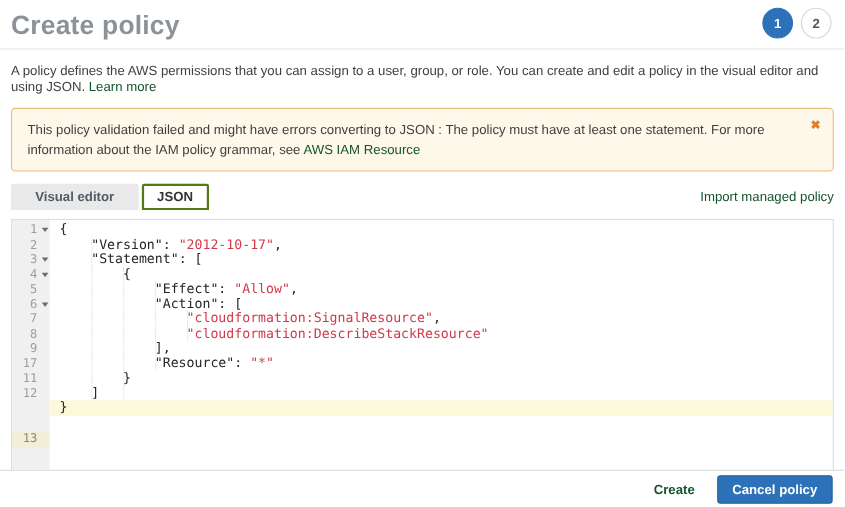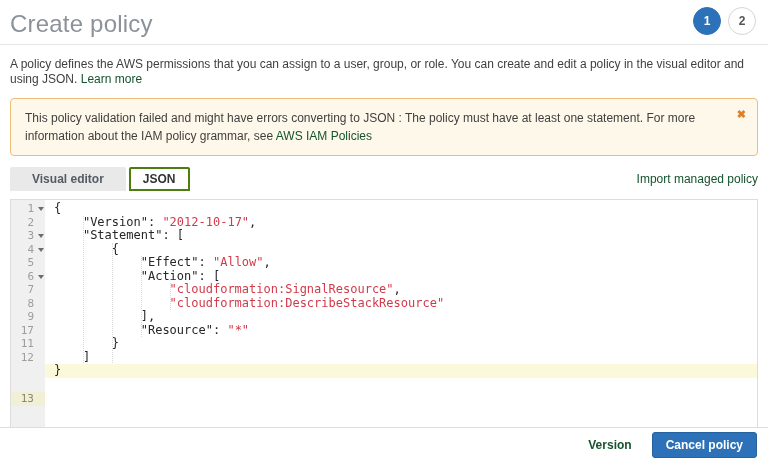--- a/index.html
+++ b/index.html
@@ -1,20 +1,20 @@
 <!DOCTYPE html>
 <html><head>
 <meta charset="utf-8">
 <style>
   html,body{margin:0;padding:0;background:#fff;}
   .page{position:relative;width:768px;height:461px;background:#fff;overflow:hidden;
         font-family:"Liberation Sans",sans-serif;color:#333;}
   
   .header{position:relative;padding:10px 14px 0 10px;height:34px;}
-  .page-title{margin:0;font-size:24px;font-weight:400;color:#8c9299;letter-spacing:.2px;}
+  .page-title{margin:0;font-size:24px;font-weight:700;color:#8c9299;letter-spacing:.2px;}
   .steps{position:absolute;right:12px;top:7px;display:flex;gap:7px;}
   .step{width:26px;height:26px;border-radius:50%;display:flex;align-items:center;justify-content:center;
         font-size:12px;font-weight:bold;background:#fff;border:1px solid #d5d5d5;color:#555;}
   .step.active{background:#2d72b8;border-color:#2d72b8;color:#fff;}
   .rule{border-top:1px solid #e6e6e6;margin:0;}
   
   .intro{margin:12px 10px 0 10px;font-size:12px;line-height:15px;color:#3f3f3f;}
   a{color:#14532d;text-decoration:none;cursor:pointer;}
   
   .banner{position:relative;margin:11px 10px 0 10px;background:#fdf8e9;border:1px solid #edbb7a;
@@ -62,21 +62,21 @@
         <div class="step">2</div>
       </div>
   </div>
   <div class="rule"></div>
 
   <p class="intro"><span>A policy defines the AWS permissions that you can assign to a user, group, or role. You can create and edit a policy in the visual editor and using JSON.</span>
     <a>Learn more</a></p>
 
   <div class="banner">
     <span class="banner-close">✖</span>
-    <span>This policy validation failed and might have errors converting to JSON : The policy must have at least one statement. For more information about the IAM policy grammar, see </span><a>AWS IAM Policies</a>
+    <span>This policy validation failed and might have errors converting to JSON : The policy must have at least one statement. For more information about the IAM policy grammar, see </span><a>AWS IAM Resource</a>
   </div>
 
   <div class="tabrow">
     <div class="tab inactive">Visual editor</div>
     <div class="tab active">JSON</div>
     <a class="import">Import managed policy</a>
   </div>
 
   <div class="editor">
     <div class="gutter" id="gutter">
@@ -109,17 +109,17 @@
         <div class="code-line"><span class="tok-p">    ]</span></div>
         <div class="code-line active"><span class="tok-p">}</span></div>
         <div class="guide" style="left: 37.9px; top: 15.5px; height: 149px;"></div>
         <div class="guide" style="left: 66.8px; top: 42.5px; height: 122px;"></div>
         <div class="guide" style="left: 95.7px; top: 56px; height: 81px;"></div>
         <div class="guide" style="left: 124.6px; top: 83px; height: 27px;"></div>
       </div>
   </div>
 
   <div class="footer">
-    <a class="cancel">Version</a>
+    <a class="cancel">Create</a>
     <button class="review-btn">Cancel policy</button>
   </div>
 
 </div>
 
 </body></html>

